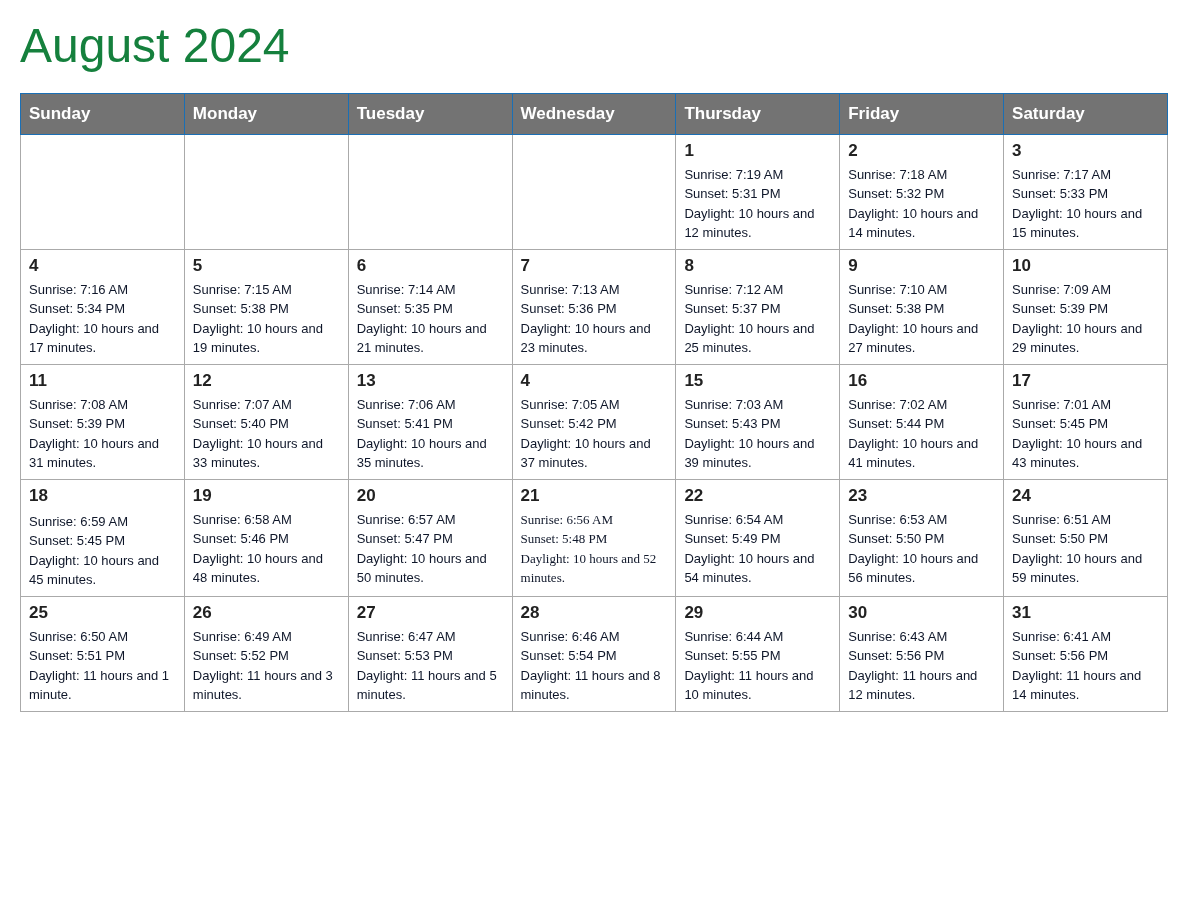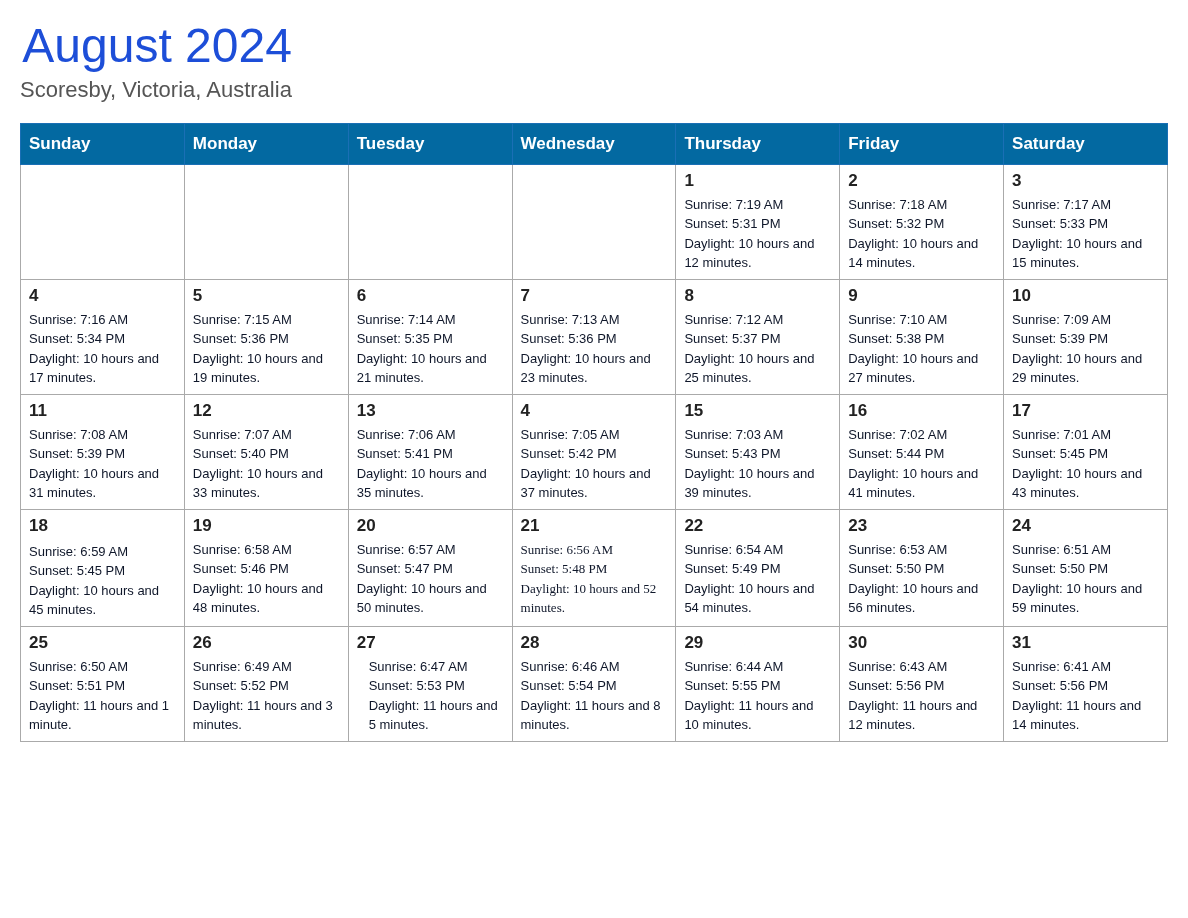--- a/index.html
+++ b/index.html
@@ -20,34 +20,34 @@
       display: flex;
       align-items: center;
       gap: 4px;
     }
     .title-block {
       text-align: right;
     }
     .month-year {
       font-size: 48px;
       font-weight: normal;
-      color: #1d4ed8;
+      color: #15803d;
       line-height: 1.1;
     }
     .location {
       font-size: 22px;
       color: #555;
       margin-top: 4px;
     }
     .calendar {
       width: 100%;
       border-collapse: collapse;
     }
     .calendar thead tr th {
-      background-color: #0369a1;
+      background-color: #737373;
       color: #fff;
       font-size: 17px;
       font-weight: bold;
       padding: 10px 8px;
       text-align: left;
       border: 1px solid #1a6fb5;
     }
     .calendar tbody tr td {
       vertical-align: top;
       border: 1px solid #aaa;
@@ -75,21 +75,20 @@
     .calendar tbody tr td.empty-cell {
       background: #fff;
     }
   </style>
 </head>
 <body>
 
 <div class="header">
   <div class="title-block">
     <div class="month-year">August 2024</div>
-    <div class="location">Scoresby, Victoria, Australia</div>
   </div>
 </div>
 
 <table class="calendar">
   <thead>
     <tr>
       <th>Sunday</th>
       <th>Monday</th>
       <th>Tuesday</th>
       <th>Wednesday</th>
@@ -126,21 +125,21 @@
       <tr>
         <td>
           <div class="day-number">4</div>
           <div class="day-info" style="white-space: pre-line;">Sunrise: 7:16 AM
 Sunset: 5:34 PM
 Daylight: 10 hours and 17 minutes.</div>
         </td>
         <td>
           <div class="day-number">5</div>
           <div class="day-info" style="white-space: pre-line;">Sunrise: 7:15 AM
-Sunset: 5:36 PM
+Sunset: 5:38 PM
 Daylight: 10 hours and 19 minutes.</div>
         </td>
         <td>
           <div class="day-number">6</div>
           <div class="day-info" style="white-space: pre-line;">Sunrise: 7:14 AM
 Sunset: 5:35 PM
 Daylight: 10 hours and 21 minutes.</div>
         </td>
         <td>
           <div class="day-number">7</div>
@@ -263,21 +262,21 @@
 Daylight: 11 hours and 1 minute.</div>
         </td>
         <td>
           <div class="day-number">26</div>
           <div class="day-info" style="white-space: pre-line;">Sunrise: 6:49 AM
 Sunset: 5:52 PM
 Daylight: 11 hours and 3 minutes.</div>
         </td>
         <td>
           <div class="day-number">27</div>
-          <div class="day-info" style="white-space: pre-line; margin-left: 12px;">Sunrise: 6:47 AM
+          <div class="day-info" style="white-space: pre-line;">Sunrise: 6:47 AM
 Sunset: 5:53 PM
 Daylight: 11 hours and 5 minutes.</div>
         </td>
         <td>
           <div class="day-number">28</div>
           <div class="day-info" style="white-space: pre-line;">Sunrise: 6:46 AM
 Sunset: 5:54 PM
 Daylight: 11 hours and 8 minutes.</div>
         </td>
         <td>

